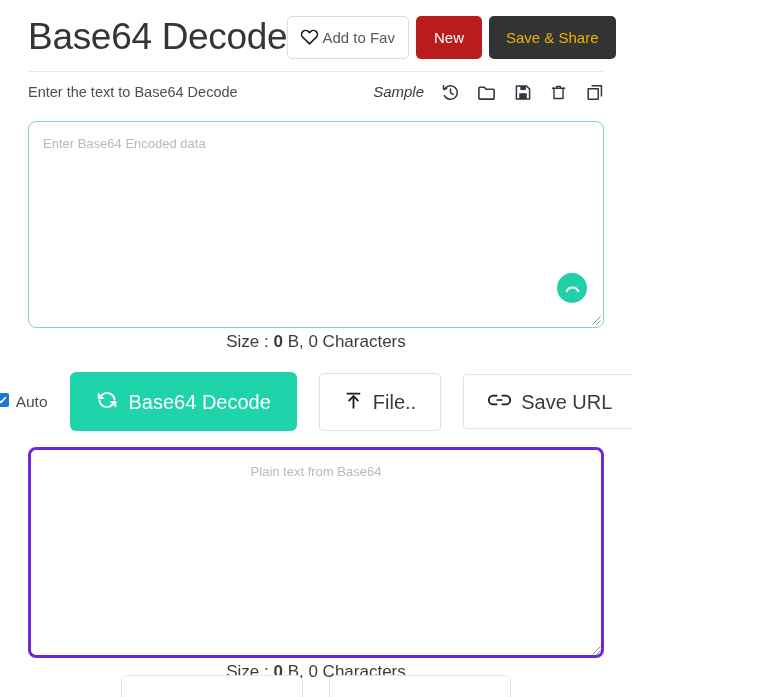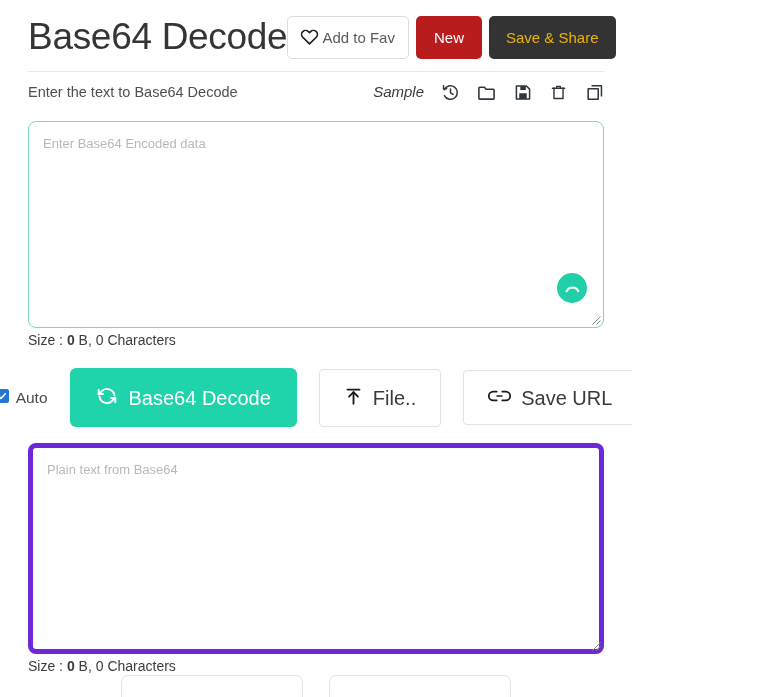--- a/index.html
+++ b/index.html
@@ -126,21 +126,22 @@
     outline: none;
     background: #fff;
   }
   textarea.ta::placeholder { color: #b9b9b9; }
   .ta-in {
     height: 207px;
     border: 1px solid #7fd6c1;
   }
   .ta-out {
     height: 211px;
-    border: 5px solid #6d28d9;
+    border: 3px solid #6d28d9;
+    text-align: center;
   }
   .resize-grip {
     position: absolute;
     right: 3px;
     bottom: 3px;
     width: 13px;
     height: 13px;
     pointer-events: none;
   }
   .spinner {
@@ -150,22 +151,22 @@
     width: 30px;
     height: 30px;
     border-radius: 50%;
     background: #21cfa8;
     display: flex;
     align-items: center;
     justify-content: center;
     cursor: pointer;
   }
   .size-line {
-    text-align: left;
-    font-size: 14px;
+    text-align: center;
+    font-size: 17px;
     color: #3c3c3c;
     margin-top: 4px;
     white-space: nowrap;
   }
   .size-line b { font-weight: 700; }
 
   
   .action-row {
     display: flex;
     align-items: center;

